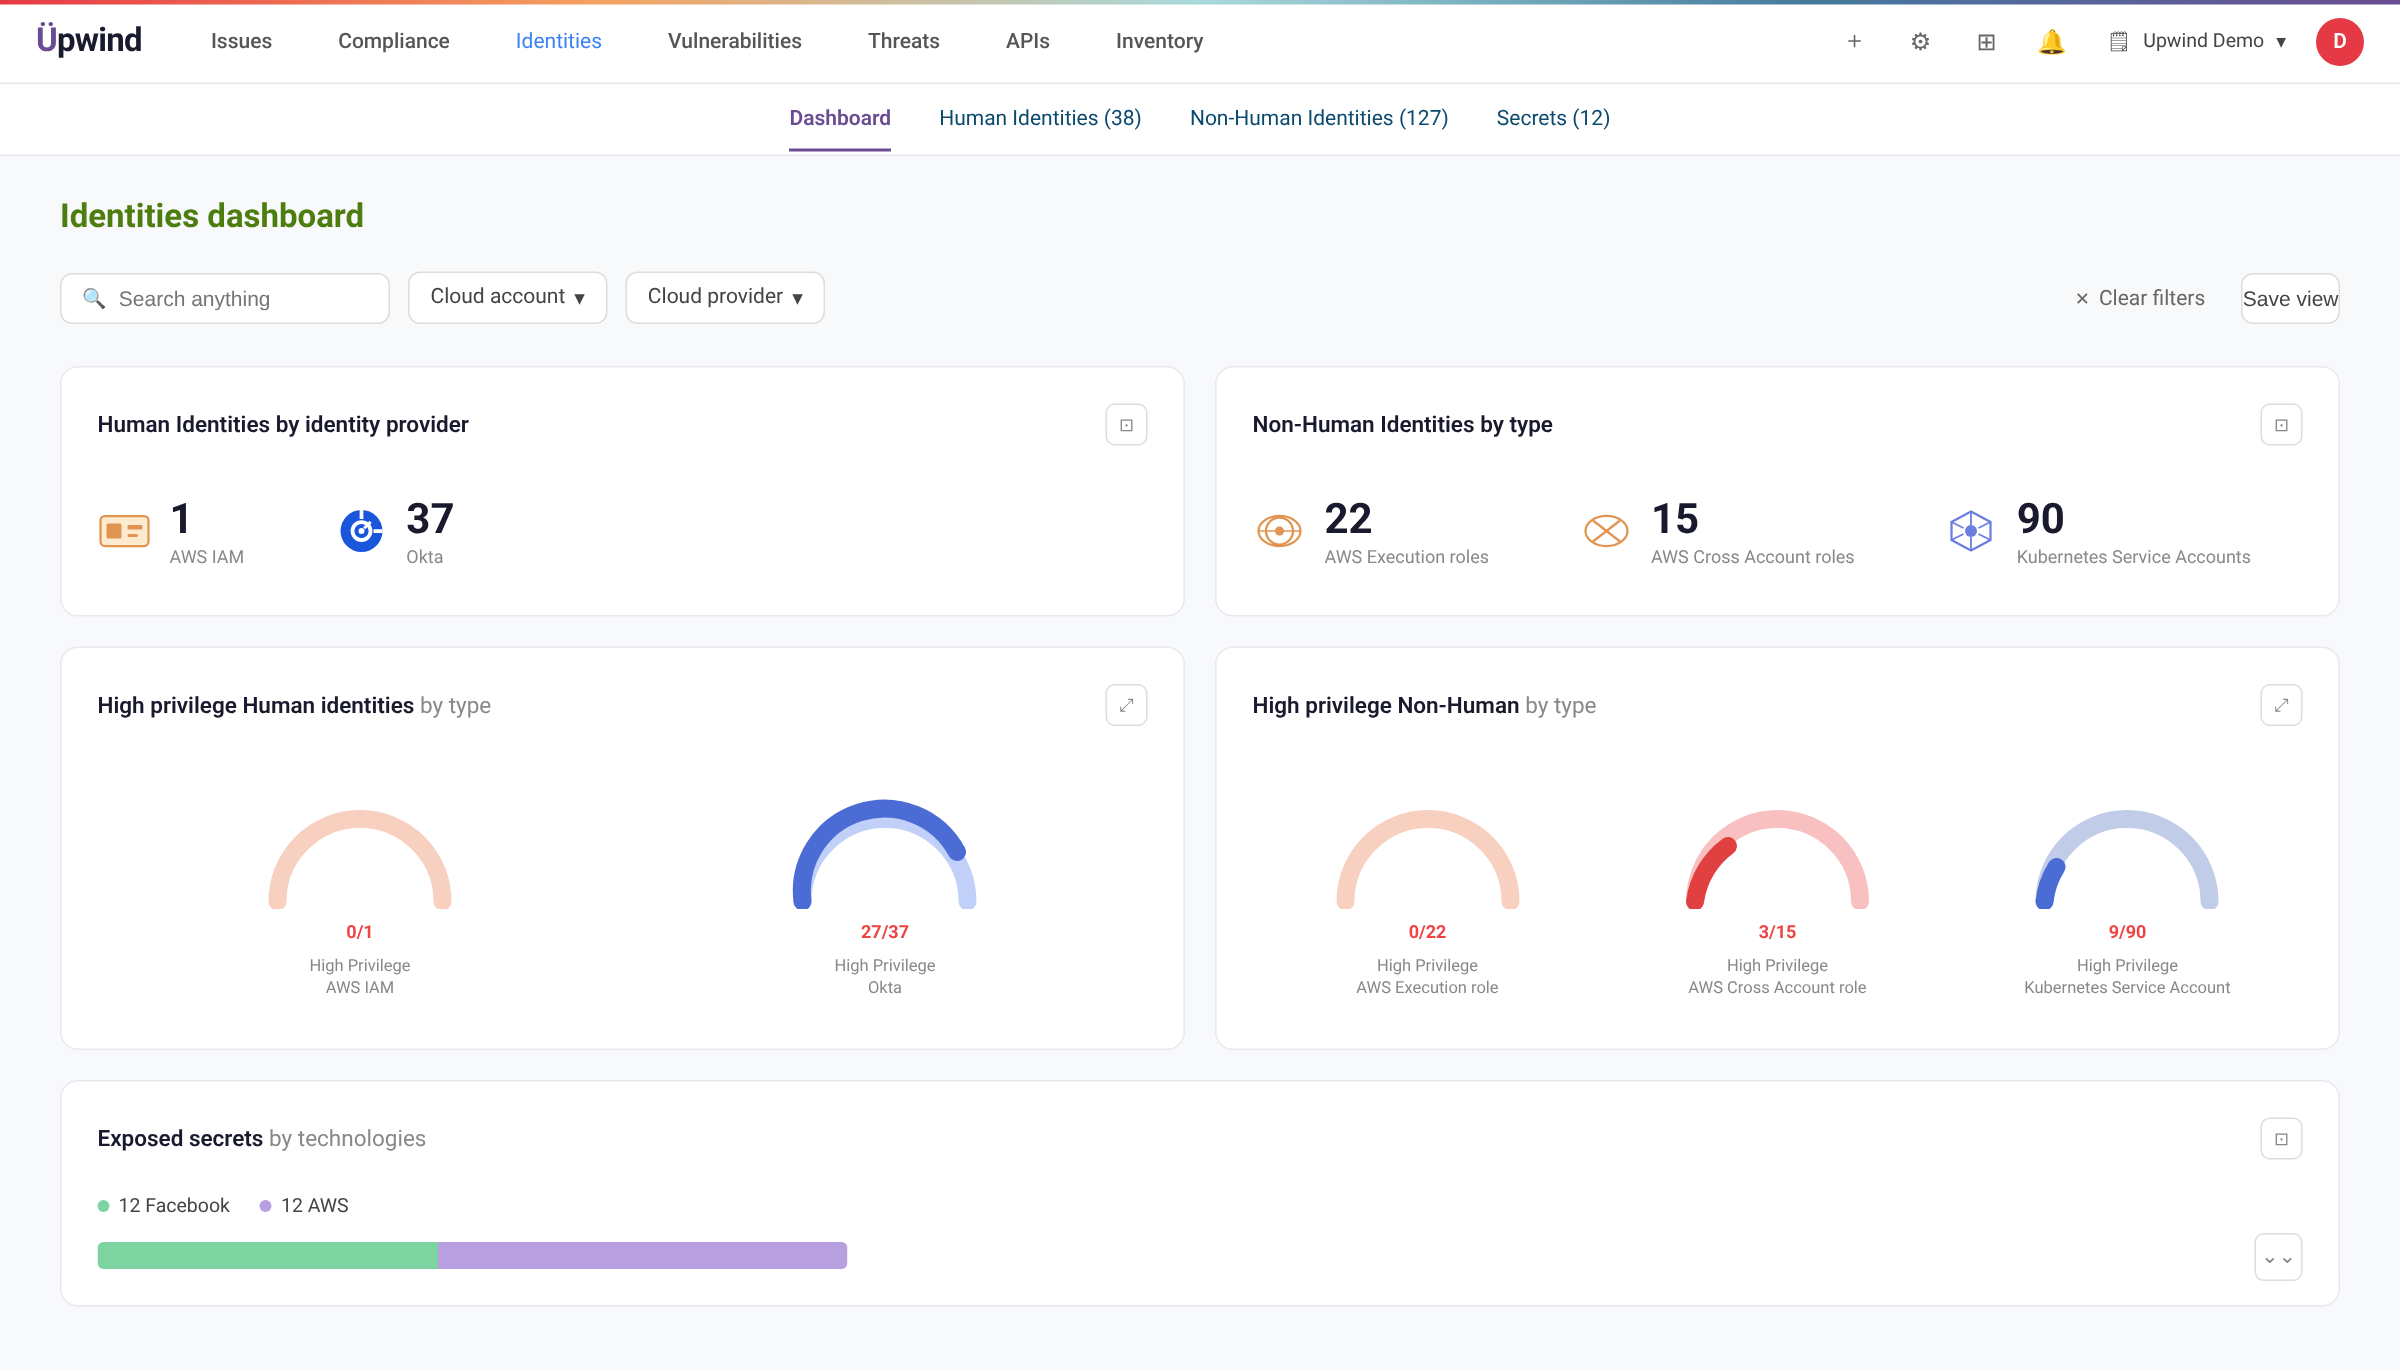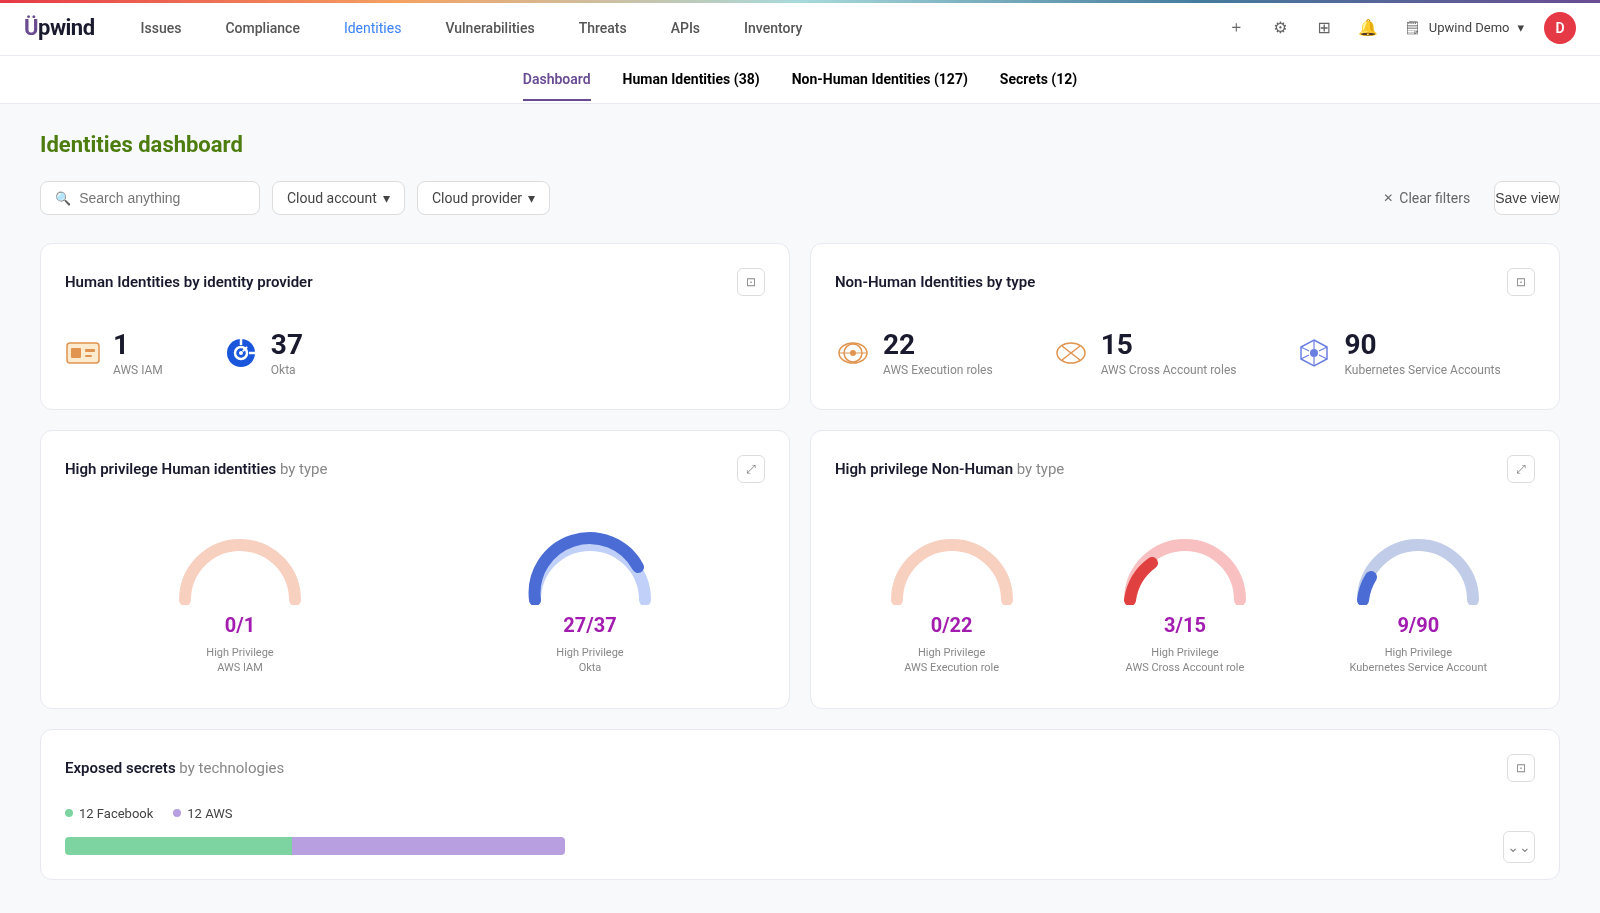--- a/index.html
+++ b/index.html
@@ -39,22 +39,22 @@
       display: flex; align-items: center; justify-content: center;
       color: #fff; font-weight: 600; font-size: 14px;
     }
 
     
     .subtabs {
       display: flex; align-items: center; justify-content: center;
       background: #fff; border-bottom: 1px solid #e8e8f0; padding: 0 24px; height: 48px; gap: 32px;
     }
     .subtab {
-      padding: 12px 0; cursor: pointer; font-size: 14px; color: #000000;
-      border-bottom: 2px solid transparent; font-weight: 700;
+      padding: 12px 0; cursor: pointer; font-size: 14px; color: #0c4a6e;
+      border-bottom: 2px solid transparent; font-weight: 400;
     }
     .subtab.active { color: #6a4c93; border-bottom-color: #6a4c93; font-weight: 600; }
 
     
     .main { padding: 28px 40px; max-width: 1600px; }
     .page-title { font-size: 22px; font-weight: 700; color: #4d7c0f; margin-bottom: 24px; }
 
     
     .filters-bar { display: flex; align-items: center; gap: 12px; margin-bottom: 28px; }
     .search-input {
@@ -93,21 +93,21 @@
     .identity-counts { display: flex; align-items: center; gap: 60px; padding: 8px 0; }
     .identity-count { display: flex; align-items: center; gap: 12px; }
     .count-icon { width: 36px; height: 36px; display: flex; align-items: center; justify-content: center; font-size: 20px; }
     .count-number { font-size: 28px; font-weight: 700; color: #1a1a2e; }
     .count-label { font-size: 12px; color: #888; margin-top: 2px; }
 
     
     .gauges-row { display: flex; align-items: flex-end; justify-content: space-around; padding: 8px 0; }
     .gauge-item { display: flex; flex-direction: column; align-items: center; gap: 8px; }
     .gauge-svg { width: 140px; height: 90px; }
-    .gauge-value { font-size: 20px; font-weight: 700; color: #a21caf; }
+    .gauge-value { font-size: 12px; font-weight: 700; color: #ef4444; }
     .gauge-label { font-size: 11px; color: #888; text-align: center; line-height: 1.4; }
 
     
     .secrets-card { grid-column: 1 / -1; }
     .secrets-legend { display: flex; align-items: flex-start; gap: 20px; margin-bottom: 16px; }
     .legend-item { display: flex; align-items: center; gap: 6px; font-size: 13px; color: #444; }
     .legend-dot { width: 8px; height: 8px; border-radius: 50%; }
     .secrets-bar { display: flex; height: 18px; border-radius: 4px; overflow: hidden; width: 500px; }
     .secrets-bar-seg { height: 100%; }
 

